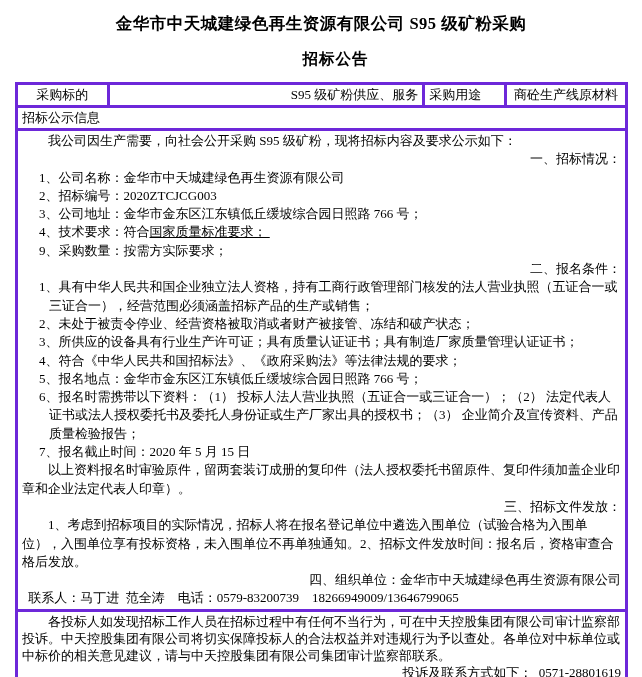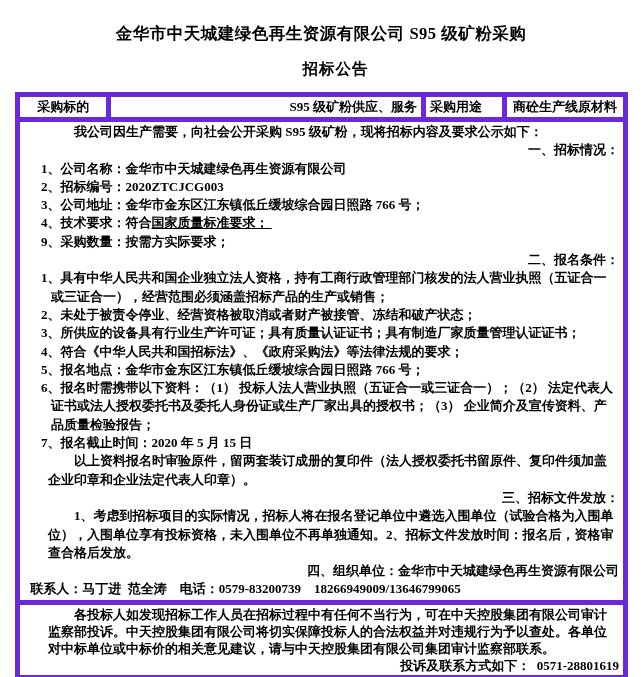--- a/index.html
+++ b/index.html
@@ -16,47 +16,46 @@
     width: 642px;
     height: 677px;
     box-sizing: border-box;
     padding-top: 9px;
     background: #fff;
   }
   .doc-title {
     font-size: 16.5px;
     font-weight: bold;
     text-align: center;
-    margin: 14px;
+    margin: 4px;
     line-height: 22px;
     letter-spacing: 0.5px;
   }
   .doc-subtitle {
     font-size: 15.5px;
     font-weight: bold;
     text-align: center;
     margin: 14px 0 13px 0;
     line-height: 20px;
     letter-spacing: 1px;
     padding-left: 29px;
   }
   table.main-table {
     border-collapse: collapse;
     table-layout: fixed;
     margin-left: 15px;
     width: 613px;
     border: 2px solid #000;
   }
   table.main-table td {
-    border: 5px solid #6d28d9;
+    border: 3px solid #6d28d9;
     font-size: 13px;
     padding: 1px 4px;
     box-sizing: border-box;
     overflow: hidden;
-    font-weight: bold;
   }
   td.c-label { width: 90px;  text-align: center; height: 21px; }
   td.c-value { width: 310px; text-align: right; }
   td.c-label2 { width: 80px; text-align: left; }
   td.c-value2 { width: 119px; text-align: center; }
   td.section-row {
     height: 17px;
     text-align: left;
     padding-left: 6px;
     font-size: 13px;
@@ -71,41 +70,44 @@
     vertical-align: top;
     padding: 1px 5px 0 5px;
   }
   .para {
     font-size: 13px;
     line-height: 18.3px;
     white-space: pre-wrap;
     word-break: break-all;
   }
   .notice-cell .para { line-height: 17px; }
-  .style-indent  { text-indent: 26px; margin-left: 24px; }
+  .style-indent  { text-indent: 26px; }
   .style-section { text-indent: 0; text-align: right; }
   .style-item    { padding-left: 27px; text-indent: -10px; }
   .style-contact { padding-left: 3px; }
   .u { text-decoration: underline; }
 </style>
 </head>
 <body>
 
 <div class="page">
 
   <h1 class="doc-title">金华市中天城建绿色再生资源有限公司 S95 级矿粉采购</h1>
   <h2 class="doc-subtitle">招标公告</h2>
 
   <table class="main-table">
     <tbody>
         <tr>
       <td class="c-label">采购标的</td>
       <td class="c-value">S95 级矿粉供应、服务</td>
       <td class="c-label2">采购用途</td>
       <td class="c-value2">商砼生产线原材料</td>
+    </tr>
+    <tr>
+      <td class="section-row" colspan="4">招标公示信息</td>
     </tr>
     <tr>
       <td class="body-cell" colspan="4" id="announcement-cell">
             <div class="para style-indent"><span>我公司因生产需要，向社会公开采购 S95 级矿粉，现将招标内容及要求公示如下：</span></div>
             <div class="para style-section"><span>一、招标情况：</span></div>
             <div class="para style-item"><span>1、公司名称：金华市中天城建绿色再生资源有限公司</span></div>
             <div class="para style-item"><span>2、招标编号：2020ZTCJCG003</span></div>
             <div class="para style-item"><span>3、公司地址：金华市金东区江东镇低丘缓坡综合园日照路 766 号；</span></div>
             <div class="para style-item"><span>4、技术要求：符合</span><span class="u">国家质量标准要求； </span></div>
             <div class="para style-item"><span>9、采购数量：按需方实际要求；</span></div>

